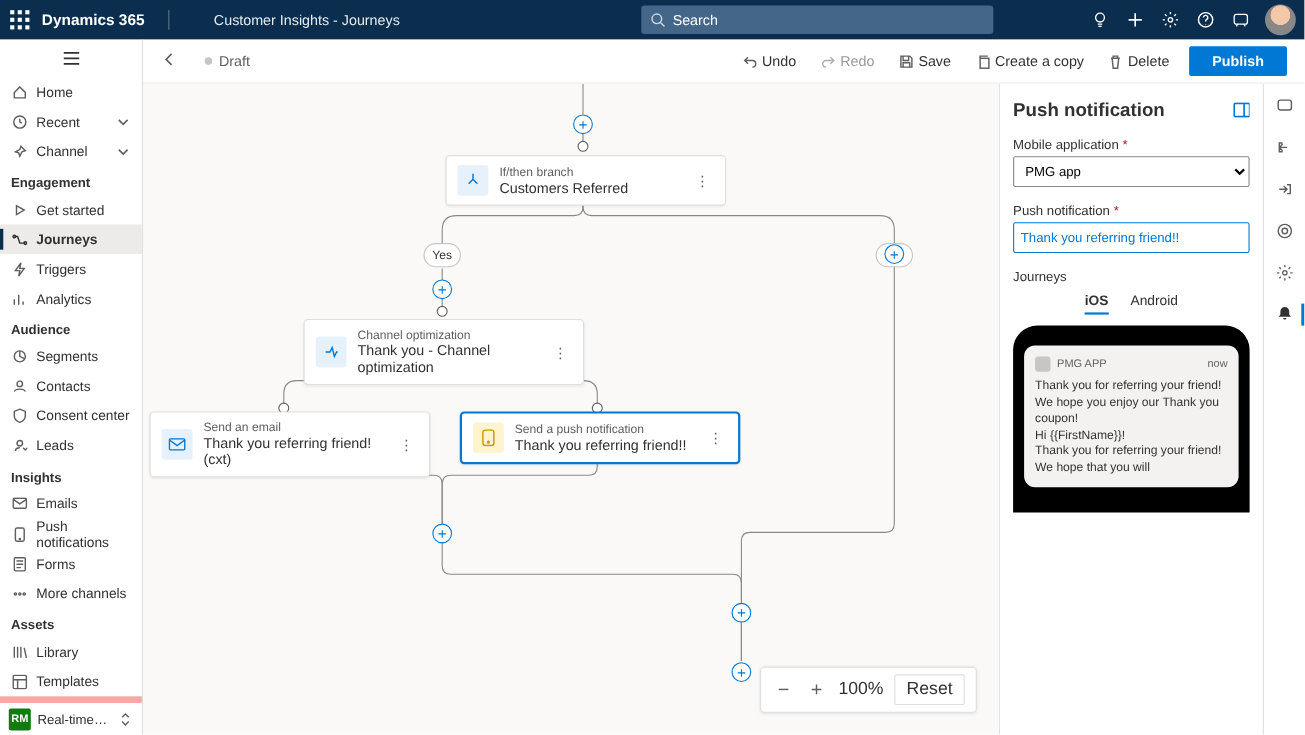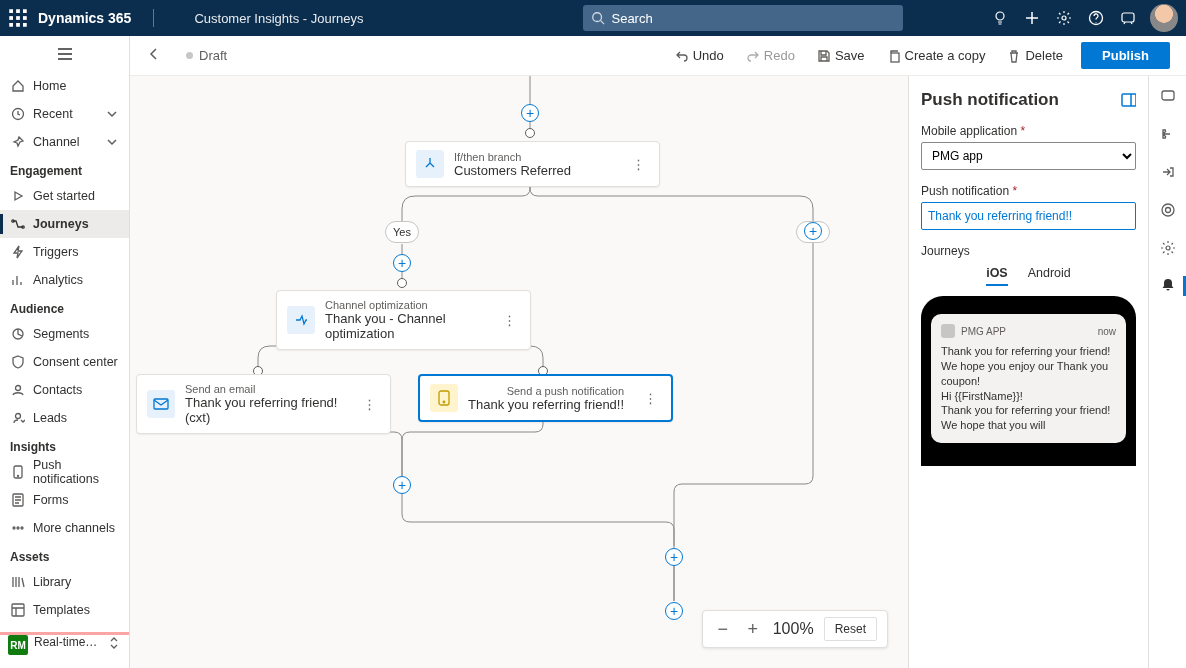--- a/index.html
+++ b/index.html
@@ -15,21 +15,21 @@
 .topbar .ticon { width: 32px; height: 32px; display: flex; align-items: center; justify-content: center; cursor: pointer; color: #fff; }
 .topbar .avatar { width: 28px; height: 28px; border-radius: 50%; background: #ddd; margin-left: 6px; cursor: pointer; background: radial-gradient(circle at 50% 35%, #f2c8a8 0 38%, #888 40%);}
 .shell { display: flex; height: calc(668px - 36px); }
 .leftnav { width: 130px; border-right: 1px solid #e1dfdd; background: #fff; display: flex; flex-direction: column; overflow-y: auto; position: relative;}
 .leftnav .hamburger { height: 36px; display: flex; align-items: center; justify-content: center; cursor: pointer; border-bottom: 1px solid transparent;}
 .nav-item { display: flex; align-items: center; height: 28px; padding: 0 10px; gap: 8px; cursor: pointer; font-size: 12.5px; color: #323130; position: relative;}
 .nav-item .chev { margin-left: auto; }
 .nav-item.active { background: #edebe9; font-weight: 600; }
 .nav-item.active::before { content:""; position:absolute; left:0; top:4px; bottom:4px; width:3px; background:#0b2e4f; }
 .nav-group { padding: 8px 10px 4px; font-size: 12px; color: #323130; font-weight: 600; }
-.nav-footer { margin-top: auto; border-top: 3px solid #fca5a5; display: flex; align-items: flex-start; height: 36px; padding: 0 8px; gap: 6px; font-size: 12px;}
+.nav-footer { margin-top: auto; border-top: 6px solid #fca5a5; display: flex; align-items: center; height: 36px; padding: 0 8px; gap: 6px; font-size: 12px;}
 .nav-footer .badge { background:#107c10; color:#fff; width:20px; height:20px; font-size:10px; display:flex; align-items:center; justify-content:center; border-radius:2px; font-weight:600;}
 .main { flex: 1; display: flex; flex-direction: column; background:#fff; position:relative; }
 .cmdbar { height: 40px; display: flex; align-items: center; padding: 0 16px; border-bottom: 1px solid #edebe9; gap: 14px; }
 .cmdbar .back { cursor:pointer; color:#605e5c; }
 .cmdbar .title { font-size: 18px; font-weight: 600; }
 .cmdbar .status { color:#605e5c; font-size:13px; display:flex; align-items:center; gap:6px; margin-left:10px;}
 .cmdbar .status .dot { width:7px; height:7px; border-radius:50%; background:#c8c6c4; }
 .cmdbar .grow { flex:1; }
 .cmdbtn { display:flex; align-items:center; gap:4px; font-size:13px; color:#323130; cursor:pointer; padding:4px 4px;}
 .cmdbtn.primary { background:#0078d4; color:#fff; padding:6px 21px; border-radius:2px; font-weight:700;}
@@ -40,21 +40,21 @@
 .node.selected { border:2px solid #0078d4; }
 .node .icon { width:28px; height:28px; border-radius:3px; display:flex; align-items:center; justify-content:center; flex:0 0 28px;}
 .node .txt .sub { font-size:11px; color:#605e5c; }
 .node .txt .lbl { font-size:13px; font-weight:500; }
 .node .more { margin-left:auto; color:#605e5c; cursor:pointer; padding:0 4px;}
 .diamond { position:absolute; width:34px; height:22px; border:1px solid #c8c6c4; background:#fff; border-radius:11px; display:flex; align-items:center; justify-content:center; font-size:11px; }
 .plus { position:absolute; width:18px; height:18px; border:1px solid #0078d4; color:#0078d4; background:#fff; border-radius:50%; display:flex; align-items:center; justify-content:center; font-size:14px; cursor:pointer; line-height:1;}
 .circle-end { position:absolute; width:10px; height:10px; border:1px solid #605e5c; border-radius:50%; background:#fff;}
 .zoombar { position:absolute; right:20px; bottom:20px; background:#fff; border:1px solid #e1dfdd; border-radius:4px; display:flex; align-items:center; gap:10px; padding:6px 10px; box-shadow:0 1px 3px rgba(0,0,0,.1);}
 .zoombar button { border:none; background:none; cursor:pointer; font-size:18px; color:#605e5c; width:20px;}
-.zoombar .reset { border:1px solid #e1dfdd; padding:4px 10px; border-radius:2px; font-size:12px; cursor:pointer;}
+.zoombar .reset { border:1px solid #e1dfdd; padding:4px 10px; border-radius:2px; font-size:16px; cursor:pointer;}
 .panel { width:240px; border-left:1px solid #e1dfdd; background:#fff; padding:14px 12px; overflow-y:auto; }
 .panel h2 { font-size:17px; font-weight:600; margin-bottom:14px; display:flex; align-items:center; justify-content:space-between;}
 .panel .lbl { font-size:12px; color:#323130; margin-bottom:4px; display:block;}
 .panel .req { color:#a4262c; }
 .panel select, .panel .combo { width:100%; height:28px; border:1px solid #8a8886; border-radius:2px; padding:0 6px; font-size:12px; background:#fff;}
 .panel .combo2 { width:100%; height:28px; border:1px solid #0078d4; border-radius:2px; padding:4px 6px; font-size:12px; color:#0078d4; background:#fff; text-align:left;}
 .panel .field { margin-bottom:14px; }
 .panel .tabs { display:flex; gap:20px; justify-content:center; font-size:12.5px; margin-bottom:10px;}
 .panel .tabs .tab { cursor:pointer; padding-bottom:4px; }
 .panel .tabs .tab.active { border-bottom:2px solid #0078d4; font-weight:600;}
@@ -213,44 +213,53 @@
           <svg width="14" height="14" fill="none" stroke="#605e5c" stroke-width="1.3">
             <circle cx="7" cy="7" r="5"></circle>
             <path d="M7 2v5l4 2"></path>
           </svg>
         </span>
         <span>Segments</span>
       </div>
     <div class="nav-item">
         <span class="ic">
           <svg width="14" height="14" fill="none" stroke="#605e5c" stroke-width="1.3">
-            <path d="M7 1l5 2v4c0 3-2 5-5 6-3-1-5-3-5-6V3z"></path>
-          </svg>
-        </span>
-        <span>Consent center</span>
-      </div>
-    <div class="nav-item">
-        <span class="ic">
-          <svg width="14" height="14" fill="none" stroke="#605e5c" stroke-width="1.3">
             <circle cx="7" cy="5" r="2.5"></circle>
             <path d="M2 12c1-3 9-3 10 0"></path>
           </svg>
         </span>
         <span>Contacts</span>
       </div>
     <div class="nav-item">
         <span class="ic">
           <svg width="14" height="14" fill="none" stroke="#605e5c" stroke-width="1.3">
+            <path d="M7 1l5 2v4c0 3-2 5-5 6-3-1-5-3-5-6V3z"></path>
+          </svg>
+        </span>
+        <span>Consent center</span>
+      </div>
+    <div class="nav-item">
+        <span class="ic">
+          <svg width="14" height="14" fill="none" stroke="#605e5c" stroke-width="1.3">
             <circle cx="7" cy="5" r="2.5"></circle>
             <path d="M3 12c0-2 2-3 4-3M10 9l2 2 2-2"></path>
           </svg>
         </span>
         <span>Leads</span>
       </div>
     <div class="nav-group">Insights</div>
+    <div class="nav-item">
+        <span class="ic">
+          <svg width="14" height="12" fill="none" stroke="#605e5c" stroke-width="1.3">
+            <rect x="1" y="1" width="12" height="9" rx="1"></rect>
+            <path d="M1 2l6 4 6-4"></path>
+          </svg>
+        </span>
+        <span>Emails</span>
+      </div>
     <div class="nav-item">
         <span class="ic">
           <svg width="12" height="14" fill="none" stroke="#605e5c" stroke-width="1.3">
             <rect x="2" y="1" width="8" height="12" rx="1.5"></rect>
             <circle cx="6" cy="11" r=".5"></circle>
           </svg>
         </span>
         <span>Push notifications</span>
       </div>
     <div class="nav-item">
@@ -415,21 +424,21 @@
                 <path d="M1 2l7 5 7-5"></path>
               </svg>
             </div>
           <div class="txt">
               <div class="sub">Send an email</div>
               <div class="lbl">Thank you referring friend! (cxt)</div>
             </div>
           <div class="more">⋮</div>
         </div>
 
-        <div class="node selected" style="left:288px; top:298px; width:255px;text-align:right;">
+        <div class="node selected" style="left:288px; top:298px; width:255px;">
           <div class="icon" style="background:#fff4ce;">
               <svg width="14" height="16" fill="none" stroke="#c19c00" stroke-width="1.3">
                 <rect x="2" y="1" width="10" height="14" rx="2"></rect>
                 <circle cx="7" cy="12" r=".8"></circle>
               </svg>
             </div>
           <div class="txt">
               <div class="sub">Send a push notification</div>
               <div class="lbl">Thank you referring friend!!</div>
             </div>

